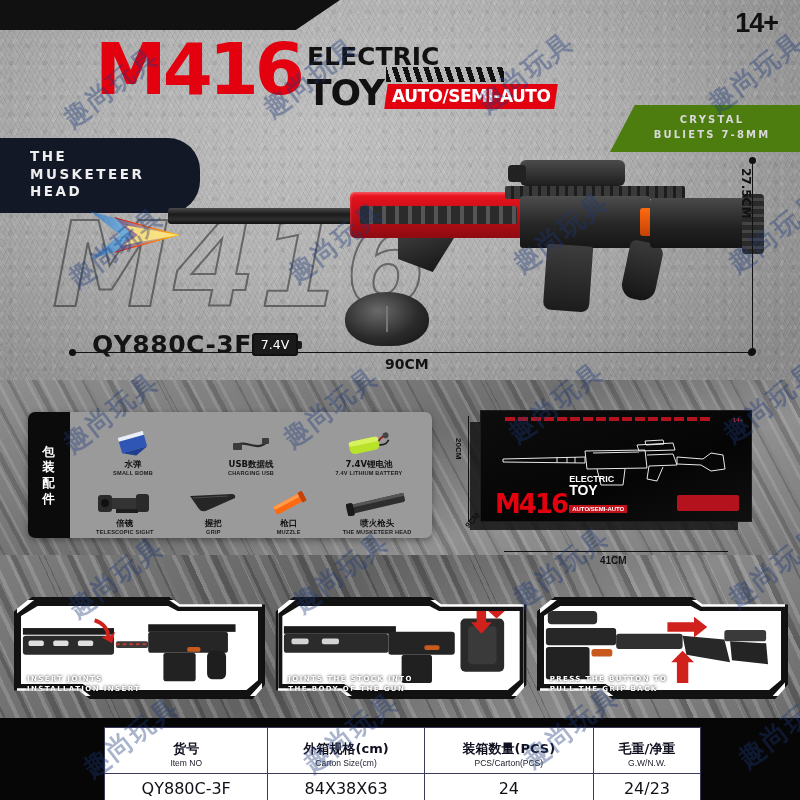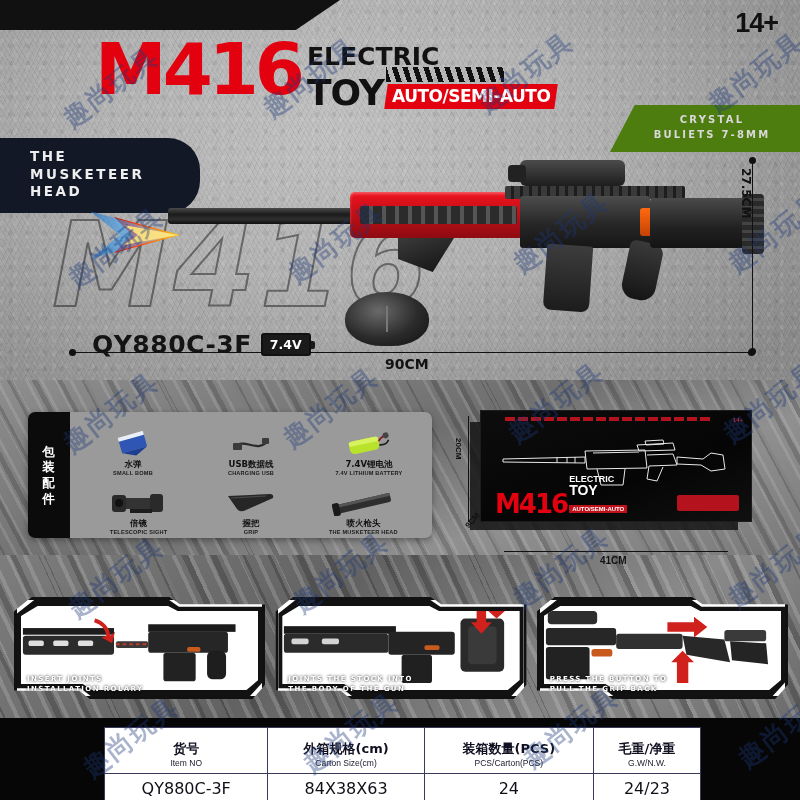--- a/index.html
+++ b/index.html
@@ -215,22 +215,22 @@
     position:absolute; left:739px; top:168px; font-size:12px; font-weight:800; color:#111;
     writing-mode:vertical-rl; font-family:"DejaVu Sans", sans-serif;
   }
 
   .model-row { position:absolute; left:92px; top:330px; display:flex; align-items:center; }
   .model-code {
     font-size:25px; font-weight:900; color:#141414; letter-spacing:.5px;
     font-family:"DejaVu Sans", sans-serif;
   }
   .batt-badge {
-    margin-left:9px; position:relative;
-    background:#1a1a1a; color:#fff; font-size:12.5px; font-weight:700;
+    position:relative;
+    background:#1a1a1a; color:#fff; font-size:12.5px; font-weight:400;
     padding:2px 7px; border-radius:3px; border:2px solid #111;
     font-family:"DejaVu Sans", sans-serif;
   }
   .batt-badge::after{
     content:""; position:absolute; right:-6px; top:6px; width:4px; height:8px;
     background:#1a1a1a; border-radius:0 2px 2px 0;
   }
 
   
   .acc-panel {
@@ -477,20 +477,33 @@
         <div class="acc-item">
           <div class="acc-ico">
             <svg width="50" height="26">
               <path d="M2,6 L44,4 q4,0 3,4 L20,20 q-6,3 -9,-1 Z" fill="#262626"></path>
               <path d="M5,8 L40,6" stroke="#4a4a4a" stroke-width="1.2"></path>
               </svg>
           </div>
           <div class="acc-cn">握把</div>
           <div class="acc-en">GRIP</div>
         </div>
+        <div class="acc-item">
+          <div class="acc-ico">
+            <svg width="40" height="26">
+                <g transform="rotate(-28 20 13)">
+              <rect x="4" y="9" width="32" height="9" rx="2" fill="#ff6a10"></rect>
+              <rect x="4" y="9" width="32" height="3.5" rx="2" fill="#ff9a4d"></rect>
+              <rect x="32" y="8" width="5" height="11" rx="1" fill="#c44205"></rect>
+                </g>
+              </svg>
+          </div>
+          <div class="acc-cn">枪口</div>
+          <div class="acc-en">MUZZLE</div>
+        </div>
         <div class="acc-item" style="flex:1.35">
           <div class="acc-ico">
             <svg width="62" height="26">
                 <g transform="rotate(-13 31 13)">
               <rect x="3" y="9" width="56" height="9" rx="2" fill="#2e2e2e"></rect>
               <rect x="3" y="9" width="56" height="3" fill="#555"></rect>
               <rect x="0" y="7" width="7" height="13" rx="2" fill="#1a1a1a"></rect>
                 </g>
               </svg>
           </div>
@@ -554,21 +567,21 @@
           <rect x="134" y="20" width="92" height="8" fill="#1b1b1b"></rect>
           <rect x="150" y="50" width="34" height="30" rx="3" fill="#222"></rect>
           <rect x="196" y="48" width="20" height="30" rx="6" fill="#1e1e1e"></rect>
           <rect x="175" y="44" width="14" height="5" rx="2" fill="#c85a1e"></rect>
           <path d="M100,41 h34" stroke="#c0392b" stroke-width="2" stroke-dasharray="4 3"></path>
           <path d="M78,14 q14,4 16,18 l5,-4 -3,12 -11,-6 5,-2 q-2,-11 -13,-14 Z" fill="#d0211d"></path>
         </svg>
       </div>
       <div class="det-cap">
         <div>INSERT JOINTS</div>
-        <div>INSTALLATION ROLARY</div>
+        <div>INSTALLATION INSERT</div>
       </div>
     </div>
 
     <div class="det-card">
       <div class="det-frame"></div>
       <div class="det-inner">
         <svg width="100%" height="100%" viewBox="0 0 250 90" preserveAspectRatio="xMidYMid slice">
           <rect x="2" y="30" width="110" height="20" rx="3" fill="#2b2b2b"></rect>
           <rect x="2" y="22" width="118" height="8" fill="#1b1b1b"></rect>
           <rect x="10" y="35" width="18" height="6" rx="2" fill="#fff" opacity=".8"></rect>

